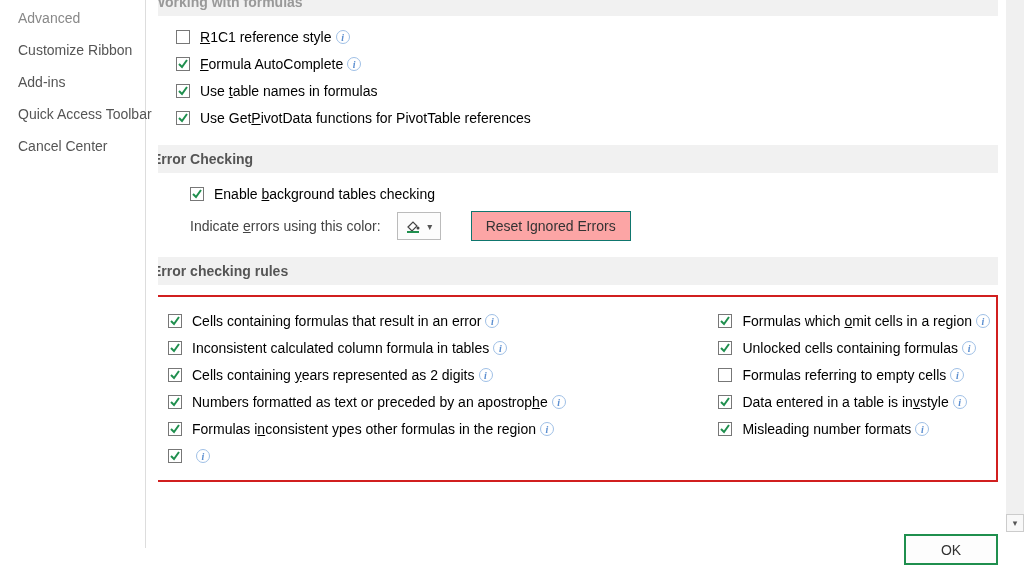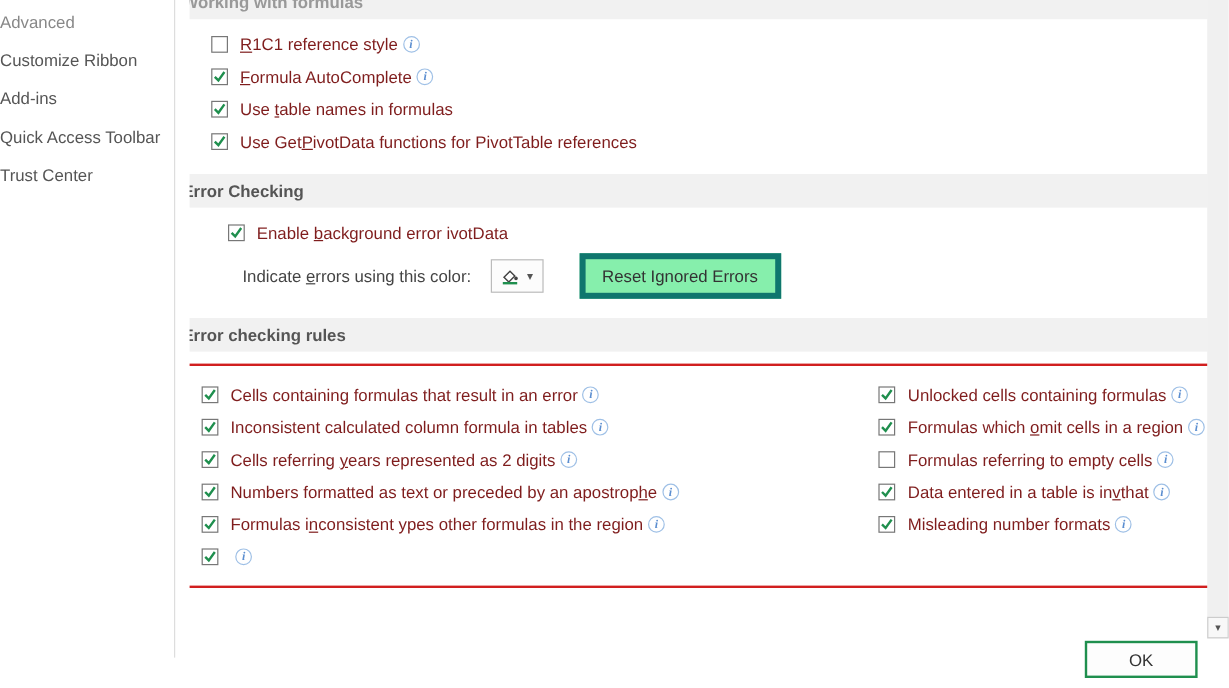--- a/index.html
+++ b/index.html
@@ -3,67 +3,67 @@
 <meta charset="utf-8">
 <style>
   html,body{
     margin:0;padding:0;font-family:"Segoe UI",Tahoma,Arial,sans-serif;
     font-size:14px;color:#444;background:#fff;overflow:hidden;
   }
   .win{width:1024px;height:573px;position:relative;}
   .sidebar{
     position:absolute;left:0;top:0;width:146px;height:548px;
     border-right:1px solid #ddd;box-sizing:border-box;
-    padding:4px 0 0 0;font-size:14px;color:#555;
+    padding:4px 0 0 18px;font-size:14px;color:#555;
   }
   .nav-item{
     padding:6px 0 6px 0;font-size:14px;white-space:nowrap;
     cursor:default;margin-bottom:4px;
   }
   .content-wrap{
-    position:absolute;left:158px;top:0;right:12px;height:532px;
+    position:absolute;left:158px;top:0;right:26px;height:532px;
     overflow:hidden;
   }
   .content-inner{
     width:100%;
   }
   .section-hdr{
     background:#f1f1f1;color:#555;font-weight:600;
     padding:6px 12px;margin:16px 0 10px -18px;
     width:calc(100% + 18px);box-sizing:border-box;
     font-size:14px;
   }
   .opts{padding-left:18px;}
   .row{display:flex;align-items:center;margin:5px 0 5px 0;min-height:22px;}
   .chk{
     width:14px;height:14px;border:1px solid #777;display:inline-flex;
     align-items:center;justify-content:center;margin-right:10px;
     flex:0 0 auto;box-sizing:border-box;background:#fff;
   }
   .chk svg{width:12px;height:12px;display:block;}
-  .lbl{color:#7f1d1d;cursor:default;}
+  .lbl{color:#000000;cursor:default;}
   .info{
     display:inline-flex;align-items:center;justify-content:center;
     width:14px;height:14px;border:1px solid #9fc0e6;border-radius:50%;
     color:#5b8ed0;font-size:10px;font-weight:600;margin-left:4px;
     box-sizing:border-box;vertical-align:middle;
   }
   .info::before{content:"i";font-family:serif;font-style:italic;}
   .indent{margin-left:14px;}
   .lbl-plain{color:#444;margin-right:16px;}
   .colorbtn{
     display:inline-flex;align-items:center;justify-content:center;
     gap:4px;width:44px;height:28px;border:1px solid #bbb;background:#fcfcfc;
     box-sizing:border-box;
   }
   .colorbtn svg{width:16px;height:16px;}
   .caret{font-size:10px;color:#555;margin-left:2px;}
   .btn{
     display:inline-flex;align-items:center;justify-content:center;
-    height:28px;padding:0 14px;background:#86efac;border:5px solid #0f766e;
+    height:28px;padding:0 14px;background:#fca5a5;border:1px solid #0f766e;
     color:#333;font-size:14px;margin-left:18px;
   }
   .two-col{display:flex;justify-content:space-between;}
   .col{flex:0 0 auto;}
   .col.left{width:430px;}
   .hl-box{
     border:2px solid #d11f1f;padding:8px 6px 8px 0;margin:6px 0 0 -10px;
   }
   
   u{text-decoration:underline;}
@@ -78,33 +78,33 @@
   .dlg-btn.primary{border:2px solid #1f8f4e;}
   .scrollbar{
     position:absolute;right:0;top:0;width:18px;height:532px;background:#f0f0f0;
     display:flex;flex-direction:column;align-items:center;justify-content:flex-end;
   }
   .scroll-down{
     width:18px;height:18px;background:#f8f8f8;border:1px solid #ccc;
     display:flex;align-items:center;justify-content:center;font-size:9px;color:#555;
     box-sizing:border-box;
   }
-  .flex-sp{display:flex;align-items:center;margin-left:12px;}
+  .flex-sp{display:flex;align-items:center;}
 </style>
 </head>
 <body>
 
 <div class="win">
 
   <div class="sidebar">
     <div class="nav-item" style="color:#888"><span>Advanced</span></div>
     <div class="nav-item"><span>Customize Ribbon</span></div>
     <div class="nav-item"><span>Add-ins</span></div>
     <div class="nav-item"><span>Quick Access Toolbar</span></div>
-    <div class="nav-item"><span>Trust Center</span></div>
+    <div class="nav-item"><span>Cancel Center</span></div>
   </div>
 
   <div class="content-wrap">
     <div class="content-inner">
 
       <div class="section-hdr" style="margin-top:-12px;color:#999;"><span>Working with formulas</span></div>
 
       <div class="opts">
         <div class="row">
           <span class="chk"></span>
@@ -140,21 +140,21 @@
 
       <div class="section-hdr"><span>Error Checking</span></div>
 
       <div class="opts indent">
         <div class="row">
           <span class="chk">
               <svg viewBox="0 0 12 12">
                 <polyline points="2,6 5,9 10,2" fill="none" stroke="#1f8f4e" stroke-width="2"></polyline>
               </svg>
             </span>
-          <span class="lbl"><span>Enable </span><u>b</u><span>ackground error ivotData</span></span>
+          <span class="lbl"><span>Enable </span><u>b</u><span>ackground tables checking</span></span>
         </div>
         <div class="row flex-sp" style="margin-top:6px;">
           <span class="lbl-plain"><span>Indicate </span><u>e</u><span>rrors using this color:</span></span>
           <span class="colorbtn">
             <svg viewBox="0 0 16 16">
               <path d="M3 9 L8 4 L12 8 L7 13 Z" fill="none" stroke="#444" stroke-width="1.2"></path>
               <circle cx="13" cy="10" r="1.5" fill="#444"></circle>
               <rect x="2" y="13" width="12" height="2" fill="#1f8f4e"></rect>
             </svg>
             <span class="caret">▾</span>
@@ -189,21 +189,21 @@
                 </span>
               <span class="lbl">Inconsistent calculated column formula in tables</span>
               <span class="info"></span>
             </div>
             <div class="row">
               <span class="chk">
                   <svg viewBox="0 0 12 12">
                     <polyline points="2,6 5,9 10,2" fill="none" stroke="#1f8f4e" stroke-width="2"></polyline>
                   </svg>
                 </span>
-              <span class="lbl"><span>Cells referring </span><u>y</u><span>ears represented as 2 digits</span></span>
+              <span class="lbl"><span>Cells containing </span><u>y</u><span>ears represented as 2 digits</span></span>
               <span class="info"></span>
             </div>
             <div class="row">
               <span class="chk">
                   <svg viewBox="0 0 12 12">
                     <polyline points="2,6 5,9 10,2" fill="none" stroke="#1f8f4e" stroke-width="2"></polyline>
                   </svg>
                 </span>
               <span class="lbl"><span>Numbers formatted as text or preceded by an apostrop</span><u>h</u><span>e</span></span>
               <span class="info"></span>
@@ -227,44 +227,44 @@
             </div>
           </div>
 
           <div class="col">
             <div class="row">
               <span class="chk">
                   <svg viewBox="0 0 12 12">
                     <polyline points="2,6 5,9 10,2" fill="none" stroke="#1f8f4e" stroke-width="2"></polyline>
                   </svg>
                 </span>
+              <span class="lbl"><span>Formulas which </span><u>o</u><span>mit cells in a region</span></span>
+              <span class="info"></span>
+            </div>
+            <div class="row">
+              <span class="chk">
+                  <svg viewBox="0 0 12 12">
+                    <polyline points="2,6 5,9 10,2" fill="none" stroke="#1f8f4e" stroke-width="2"></polyline>
+                  </svg>
+                </span>
               <span class="lbl">Unlocked cells containing formulas</span>
-              <span class="info"></span>
-            </div>
-            <div class="row">
-              <span class="chk">
-                  <svg viewBox="0 0 12 12">
-                    <polyline points="2,6 5,9 10,2" fill="none" stroke="#1f8f4e" stroke-width="2"></polyline>
-                  </svg>
-                </span>
-              <span class="lbl"><span>Formulas which </span><u>o</u><span>mit cells in a region</span></span>
               <span class="info"></span>
             </div>
             <div class="row">
               <span class="chk"></span>
               <span class="lbl">Formulas referring to empty cells</span>
               <span class="info"></span>
             </div>
             <div class="row">
               <span class="chk">
                   <svg viewBox="0 0 12 12">
                     <polyline points="2,6 5,9 10,2" fill="none" stroke="#1f8f4e" stroke-width="2"></polyline>
                   </svg>
                 </span>
-              <span class="lbl"><span>Data entered in a table is in</span><u>v</u><span>that</span></span>
+              <span class="lbl"><span>Data entered in a table is in</span><u>v</u><span>style</span></span>
               <span class="info"></span>
             </div>
             <div class="row">
               <span class="chk">
                   <svg viewBox="0 0 12 12">
                     <polyline points="2,6 5,9 10,2" fill="none" stroke="#1f8f4e" stroke-width="2"></polyline>
                   </svg>
                 </span>
               <span class="lbl">Misleading number formats</span>
               <span class="info"></span>

